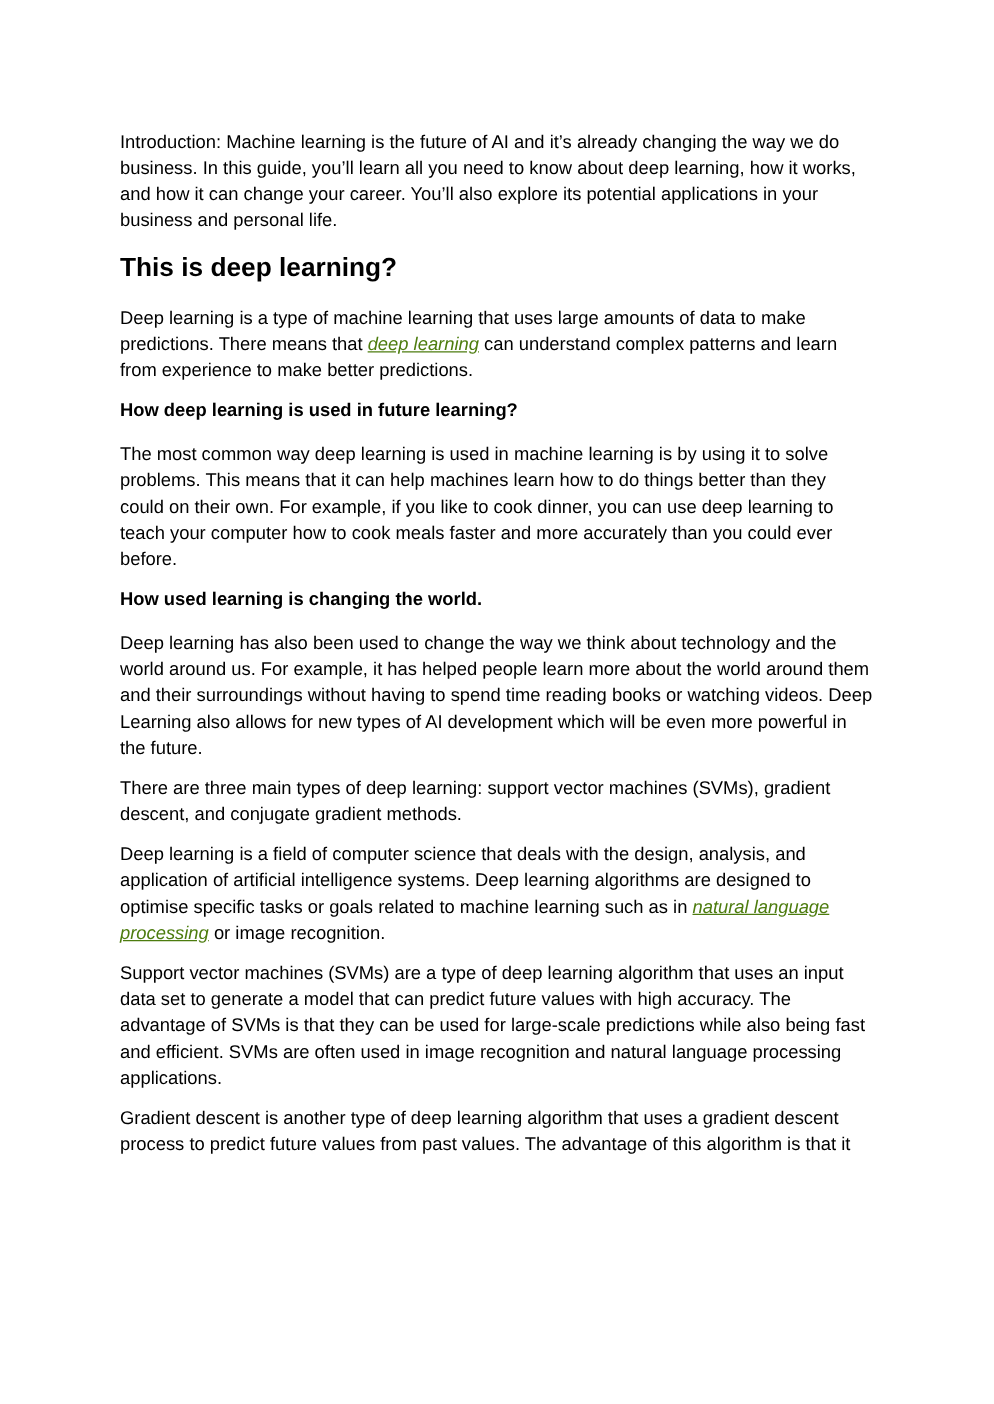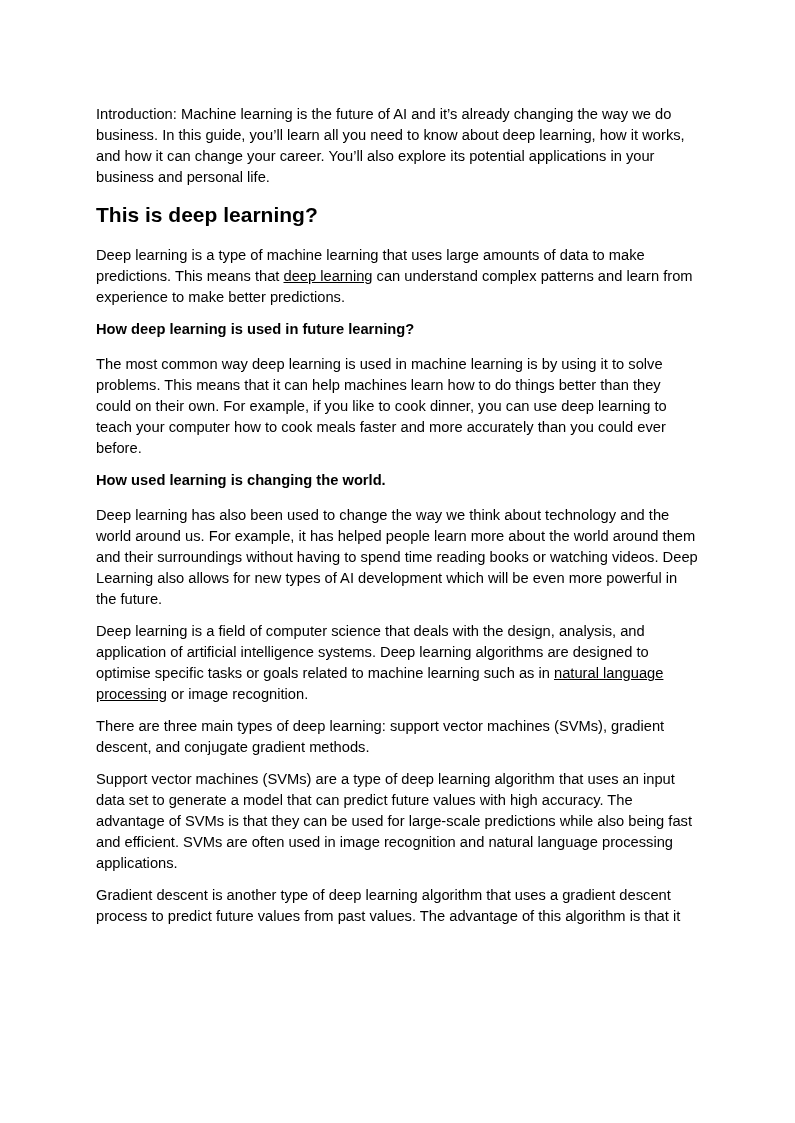--- a/index.html
+++ b/index.html
@@ -32,49 +32,50 @@
     margin-bottom: 14px;
   }
   .doc h2 {
     font-size: 21px;
     line-height: 26px;
     font-weight: 700;
     margin: 14px 0 17px 0;
     color: #000000;
   }
   a.doc-link {
-    color: #000000;
+    color: #4d7c0f;
     text-decoration: underline;
     cursor: pointer;
+    font-style: italic;
   }
 </style>
 </head>
 <body>
 
 <div class="page">
   <div class="doc">
 
     <p>Introduction: Machine learning is the future of AI and it’s already changing the way we do business. In this guide, you’ll learn all you need to know about deep learning, how it works, and how it can change your career. You’ll also explore its potential applications in your business and personal life.</p>
 
     <h2>This is deep learning?</h2>
 
-    <p><span>Deep learning is a type of machine learning that uses large amounts of data to make predictions. This means that </span><a class="doc-link">deep learning</a><span> can understand complex patterns and learn from experience to make better predictions.</span></p>
+    <p><span>Deep learning is a type of machine learning that uses large amounts of data to make predictions. There means that </span><a class="doc-link">deep learning</a><span> can understand complex patterns and learn from experience to make better predictions.</span></p>
 
 
     <p class="subhead">How deep learning is used in future learning?</p>
 
     <p>The most common way deep learning is used in machine learning is by using it to solve problems. This means that it can help machines learn how to do things better than they could on their own. For example, if you like to cook dinner, you can use deep learning to teach your computer how to cook meals faster and more accurately than you could ever before.</p>
 
     <p class="subhead">How used learning is changing the world.</p>
 
     <p>Deep learning has also been used to change the way we think about technology and the world around us. For example, it has helped people learn more about the world around them and their surroundings without having to spend time reading books or watching videos. Deep Learning also allows for new types of AI development which will be even more powerful in the future.</p>
 
 
+    <p>There are three main types of deep learning: support vector machines (SVMs), gradient descent, and conjugate gradient methods.</p>
+
     <p><span>Deep learning is a field of computer science that deals with the design, analysis, and application of artificial intelligence systems. Deep learning algorithms are designed to optimise specific tasks or goals related to machine learning such as in </span><a class="doc-link">natural language processing</a><span> or image recognition.</span></p>
-
-    <p>There are three main types of deep learning: support vector machines (SVMs), gradient descent, and conjugate gradient methods.</p>
 
     <p>Support vector machines (SVMs) are a type of deep learning algorithm that uses an input data set to generate a model that can predict future values with high accuracy. The advantage of SVMs is that they can be used for large-scale predictions while also being fast and efficient. SVMs are often used in image recognition and natural language processing applications.</p>
 
     <p>Gradient descent is another type of deep learning algorithm that uses a gradient descent process to predict future values from past values. The advantage of this algorithm is that it</p>
 
   </div>
 </div>
 
 </body></html>

